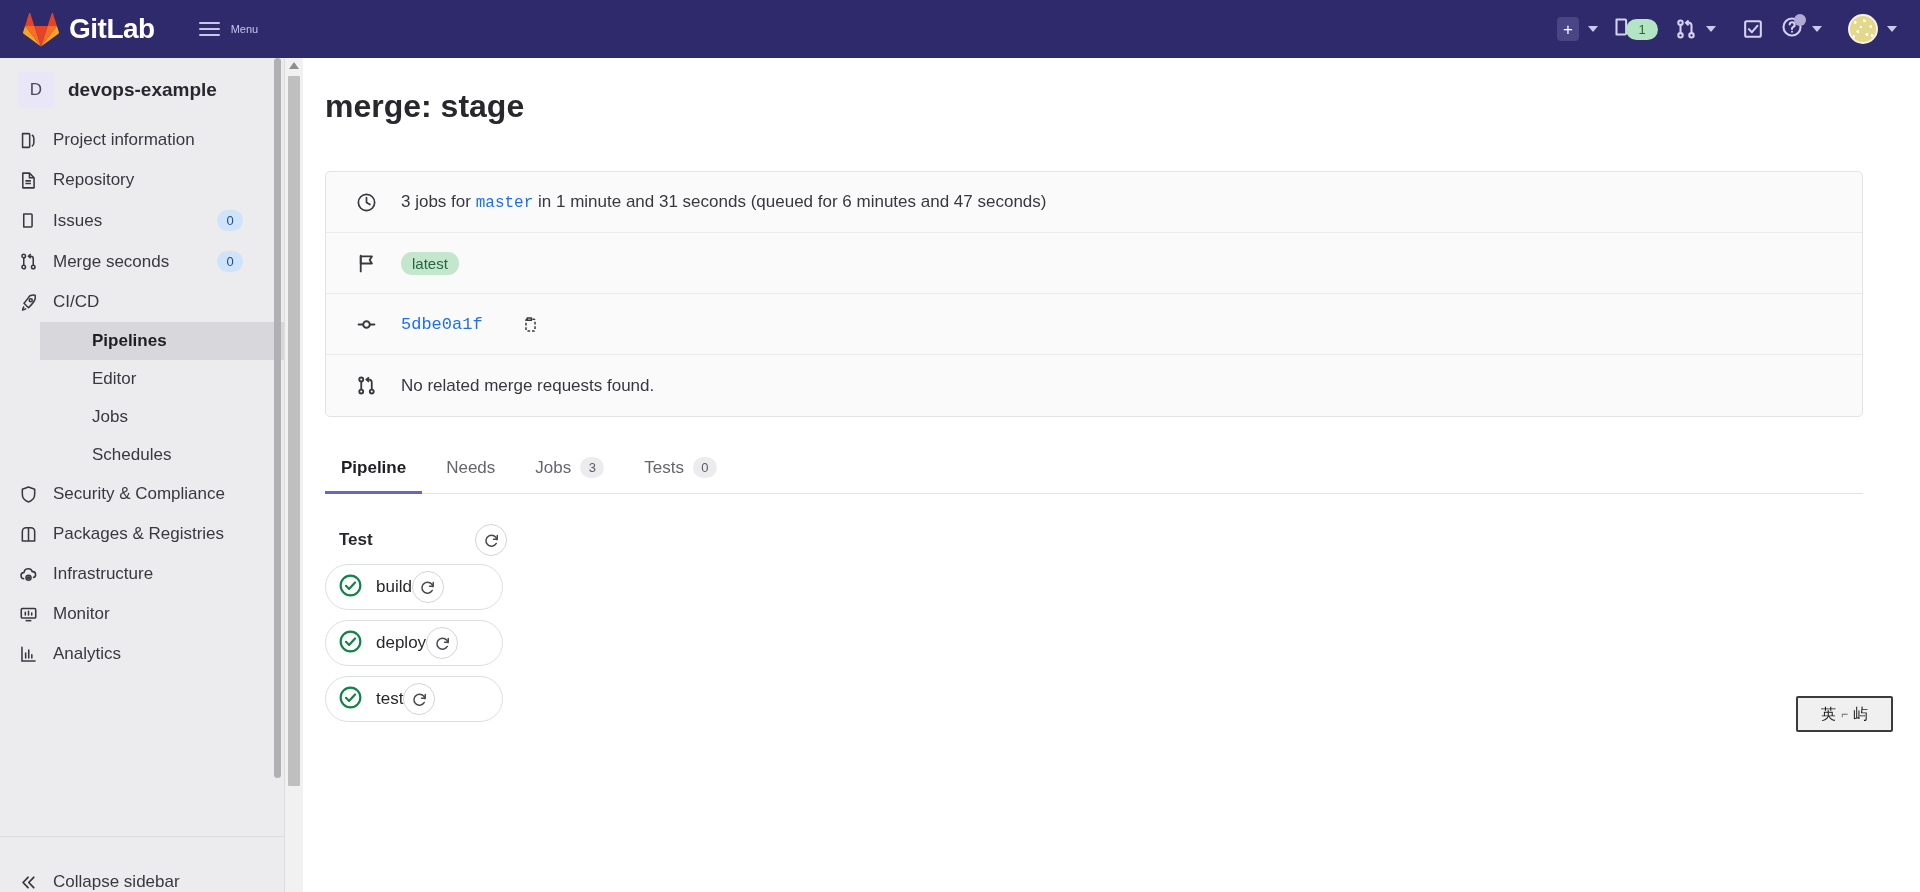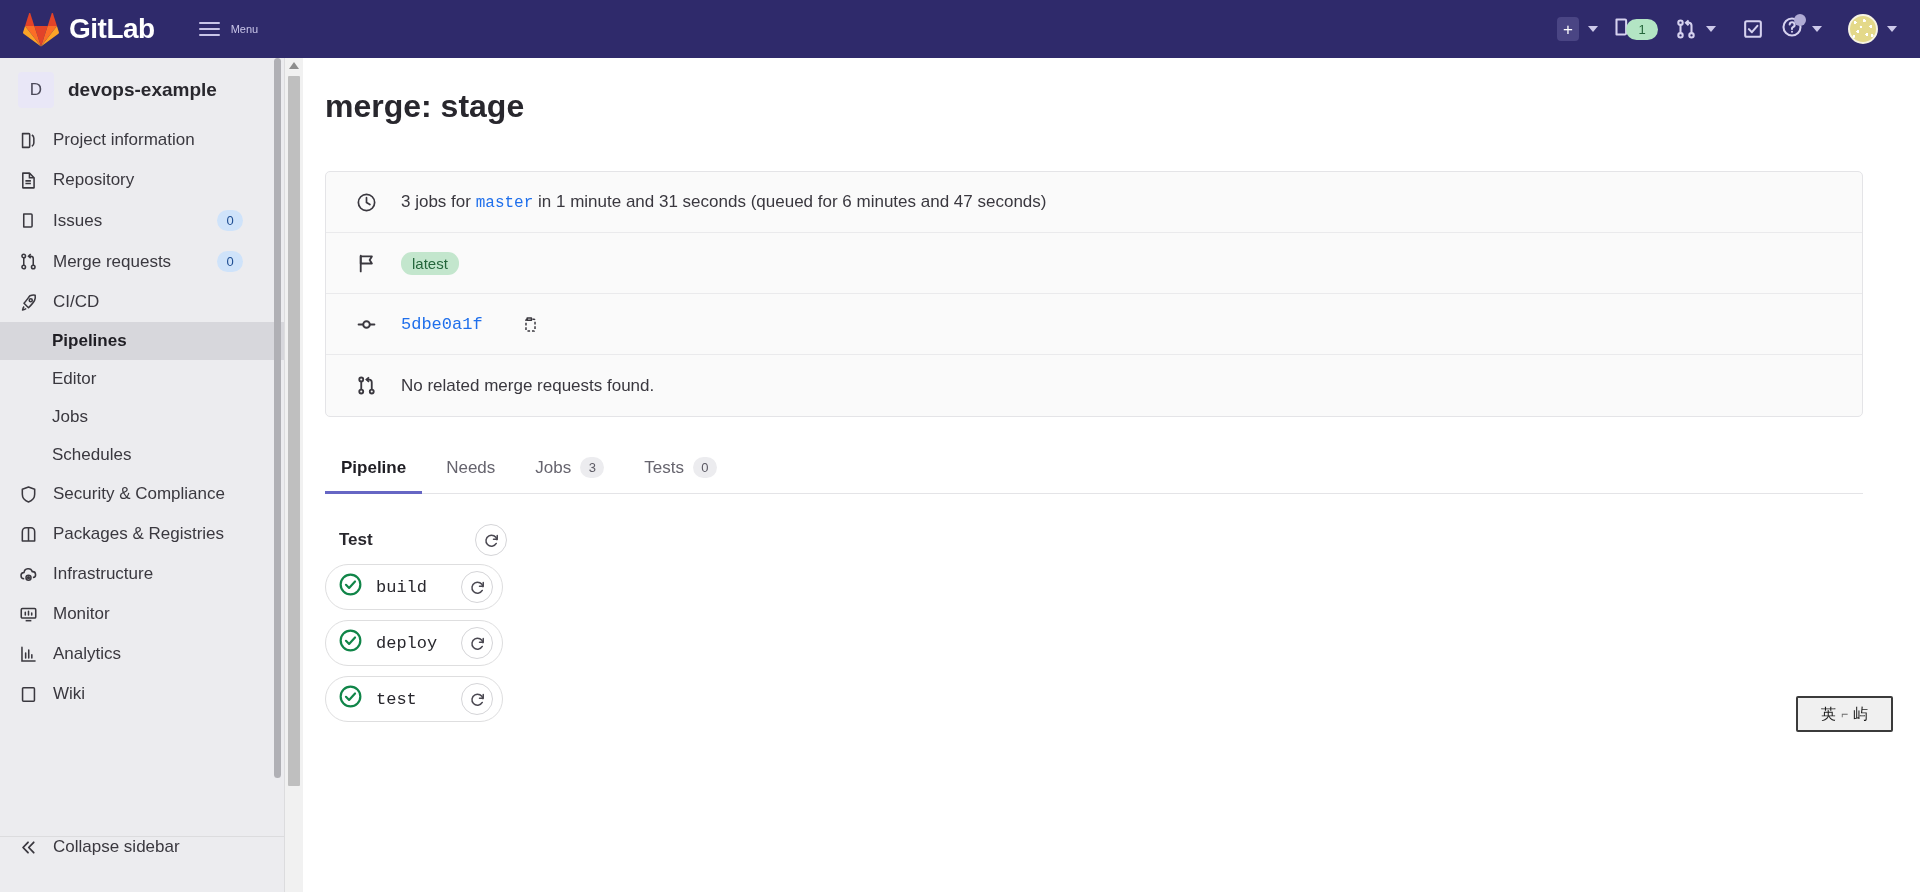--- a/index.html
+++ b/index.html
@@ -126,32 +126,32 @@
   }
   .sb-ic { width: 20px; height: 20px; flex: 0 0 20px; display: flex; align-items: center; justify-content: center; }
   .sb-label { font-size: 17px; color: #3a383f; flex: 1; }
   .sb-count {
     background: #cfe3fa; color: #1f4e93; border-radius: 11px;
     min-width: 26px; height: 21px; font-size: 13px;
     display: flex; align-items: center; justify-content: center;
     padding: 0 7px; margin-right: 24px;
   }
   .sb-sub {
-    padding: 9px 18px 9px 52px; font-size: 17px; color: #3a383f; cursor: pointer;
+    padding: 9px 18px 9px 52px; font-size: 17px; color: #3a383f; cursor: pointer; margin-left: 40px;
   }
   .sb-sub.active { background: #d7d7dc; font-weight: bold; color: #1f1e24; }
 
   .sb-scrollbar {
     position: absolute; right: 4px; top: 0;
     width: 7px; height: 720px; background: #b0b0b5; border-radius: 4px;
   }
   .sb-collapse {
     position: absolute; bottom: 0; left: 0; width: 285px; height: 56px;
     border-top: 1px solid #dcdcde;
-    display: flex; align-items: flex-start; gap: 15px;
+    display: flex; align-items: flex-end; gap: 15px;
     padding: 0 18px; cursor: pointer; background: #ececef;
     color: #3a383f; font-size: 17px;
   }
 
   
   .main {
     position: absolute; top: 58px; left: 285px;
     width: 1635px; height: 834px;
     background: #fff; overflow: hidden;
   }
@@ -229,25 +229,25 @@
     padding: 0 8px 0 14px; height: 48px;
   }
   .stage-name { font-size: 17px; font-weight: bold; color: #28272d; }
   .icon-btn {
     width: 32px; height: 32px; border-radius: 50%;
     border: 1px solid #d5d5d8; background: #fff;
     display: flex; align-items: center; justify-content: center;
     cursor: pointer;
   }
   .job-pill {
-    display: flex; align-items: center; justify-content: space-between;
+    display: flex; align-items: center; 
     width: 178px; height: 46px;
     border: 1px solid #dededf; border-radius: 23px;
     background: #fff; margin-bottom: 10px;
-    padding: 0 9px 0 12px; cursor: pointer; font-family: Liberation Mono, monospace;
+    padding: 0 9px 0 12px; cursor: pointer;
   }
   .job-left { display: flex; align-items: center; gap: 13px; }
   .job-name { font-size: 17px; color: #28272d; }
 
   
   .ime {
     position: absolute; right: 27px; bottom: 160px;
     width: 97px; height: 36px;
     background: #f0f0f0; border: 2px solid #3b3b3b; border-radius: 2px;
     display: flex; align-items: center; justify-content: center; gap: 5px;
@@ -379,21 +379,21 @@
       <span class="sb-ic">
         <svg width="19" height="19" viewBox="0 0 16 16" fill="none" stroke="#3a383f" stroke-width="1.3">
           <circle cx="4" cy="3.4" r="1.5"></circle>
             <circle cx="4" cy="12.6" r="1.5"></circle>
             <circle cx="12" cy="12.6" r="1.5"></circle>
           <path d="M4 5v6"></path>
             <path d="M12 11V5.5a2 2 0 0 0-2-2H8.3"></path>
             <path d="M9.9 1.8 8 3.5l1.9 1.7"></path>
         </svg>
       </span>
-      <span class="sb-label">Merge requests</span>
+      <span class="sb-label">Merge seconds</span>
       <span class="sb-count">0</span>
     </div>
 
     <div class="sb-item">
       <span class="sb-ic">
         <svg width="19" height="19" viewBox="0 0 16 16" fill="none" stroke="#3a383f" stroke-width="1.3">
           <path d="M9.2 2.3c2.3-.9 4.4-.5 4.4-.5s.4 2.1-.5 4.4c-.7 1.8-3.5 4.6-5.1 6.2L4.2 8.6c1.6-1.6 3.4-4.3 5-6.3Z" stroke-linejoin="round"></path>
           <circle cx="9.9" cy="6.1" r="1.3"></circle>
           <path d="M4.3 11.4c-.9.9-1.3 3-1.3 3s2.1-.4 3-1.3" stroke-linejoin="round"></path>
         </svg>
@@ -451,28 +451,20 @@
     <div class="sb-item">
       <span class="sb-ic">
         <svg width="19" height="19" viewBox="0 0 16 16" fill="none" stroke="#3a383f" stroke-width="1.3">
           <path d="M2.5 2v11.5h11" stroke-linecap="round"></path>
           <path d="M5.6 11V6.7M8.2 11V4.3M10.8 11V8.2" stroke-linecap="round"></path>
         </svg>
       </span>
       <span class="sb-label">Analytics</span>
     </div>
 
-    <div class="sb-item">
-      <span class="sb-ic">
-        <svg width="19" height="19" viewBox="0 0 16 16" fill="none" stroke="#3a383f" stroke-width="1.3">
-          <rect x="3" y="2.4" width="10" height="11.2" rx=".8"></rect>
-        </svg>
-      </span>
-      <span class="sb-label">Wiki</span>
-    </div>
 
     <div class="sb-scrollbar"></div>
   </div>
 
   <div class="sb-collapse">
     <span class="sb-ic">
       <svg width="19" height="19" viewBox="0 0 16 16" fill="none" stroke="#3a383f" stroke-width="1.5">
         <path d="M7.6 3.6 3.4 8l4.2 4.4M12.4 3.6 8.2 8l4.2 4.4" stroke-linecap="round" stroke-linejoin="round"></path>
       </svg>
     </span>

